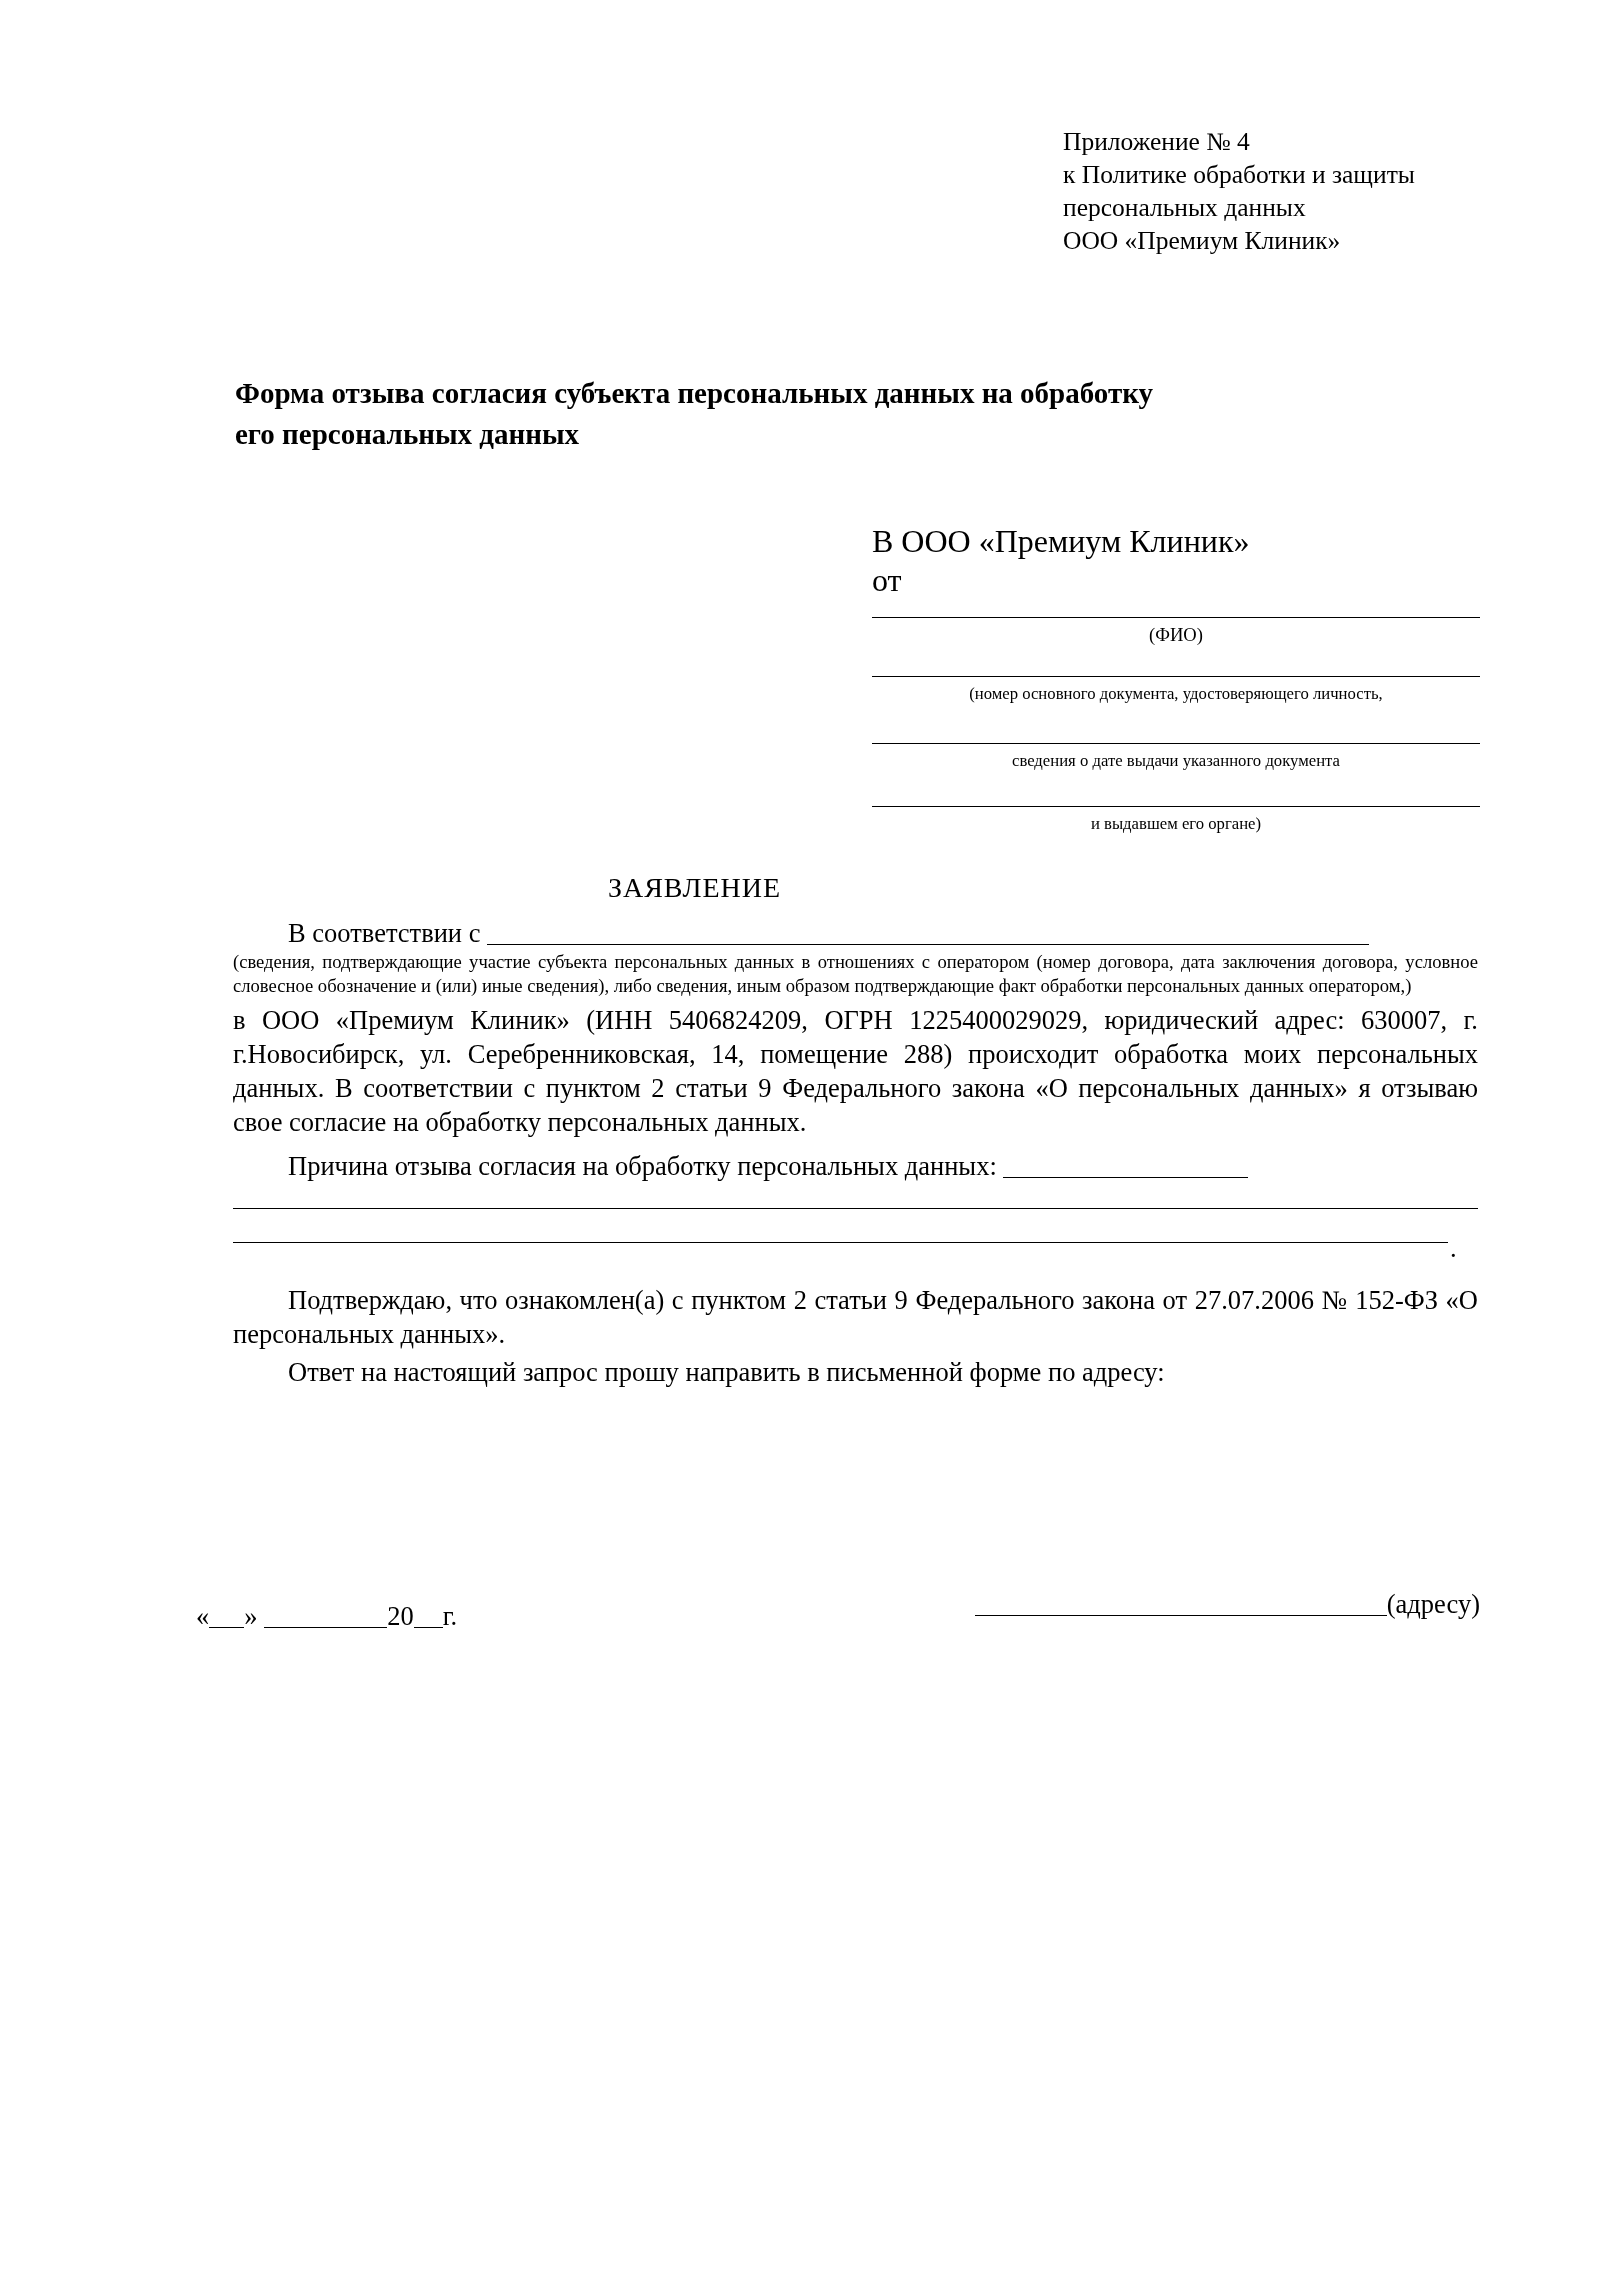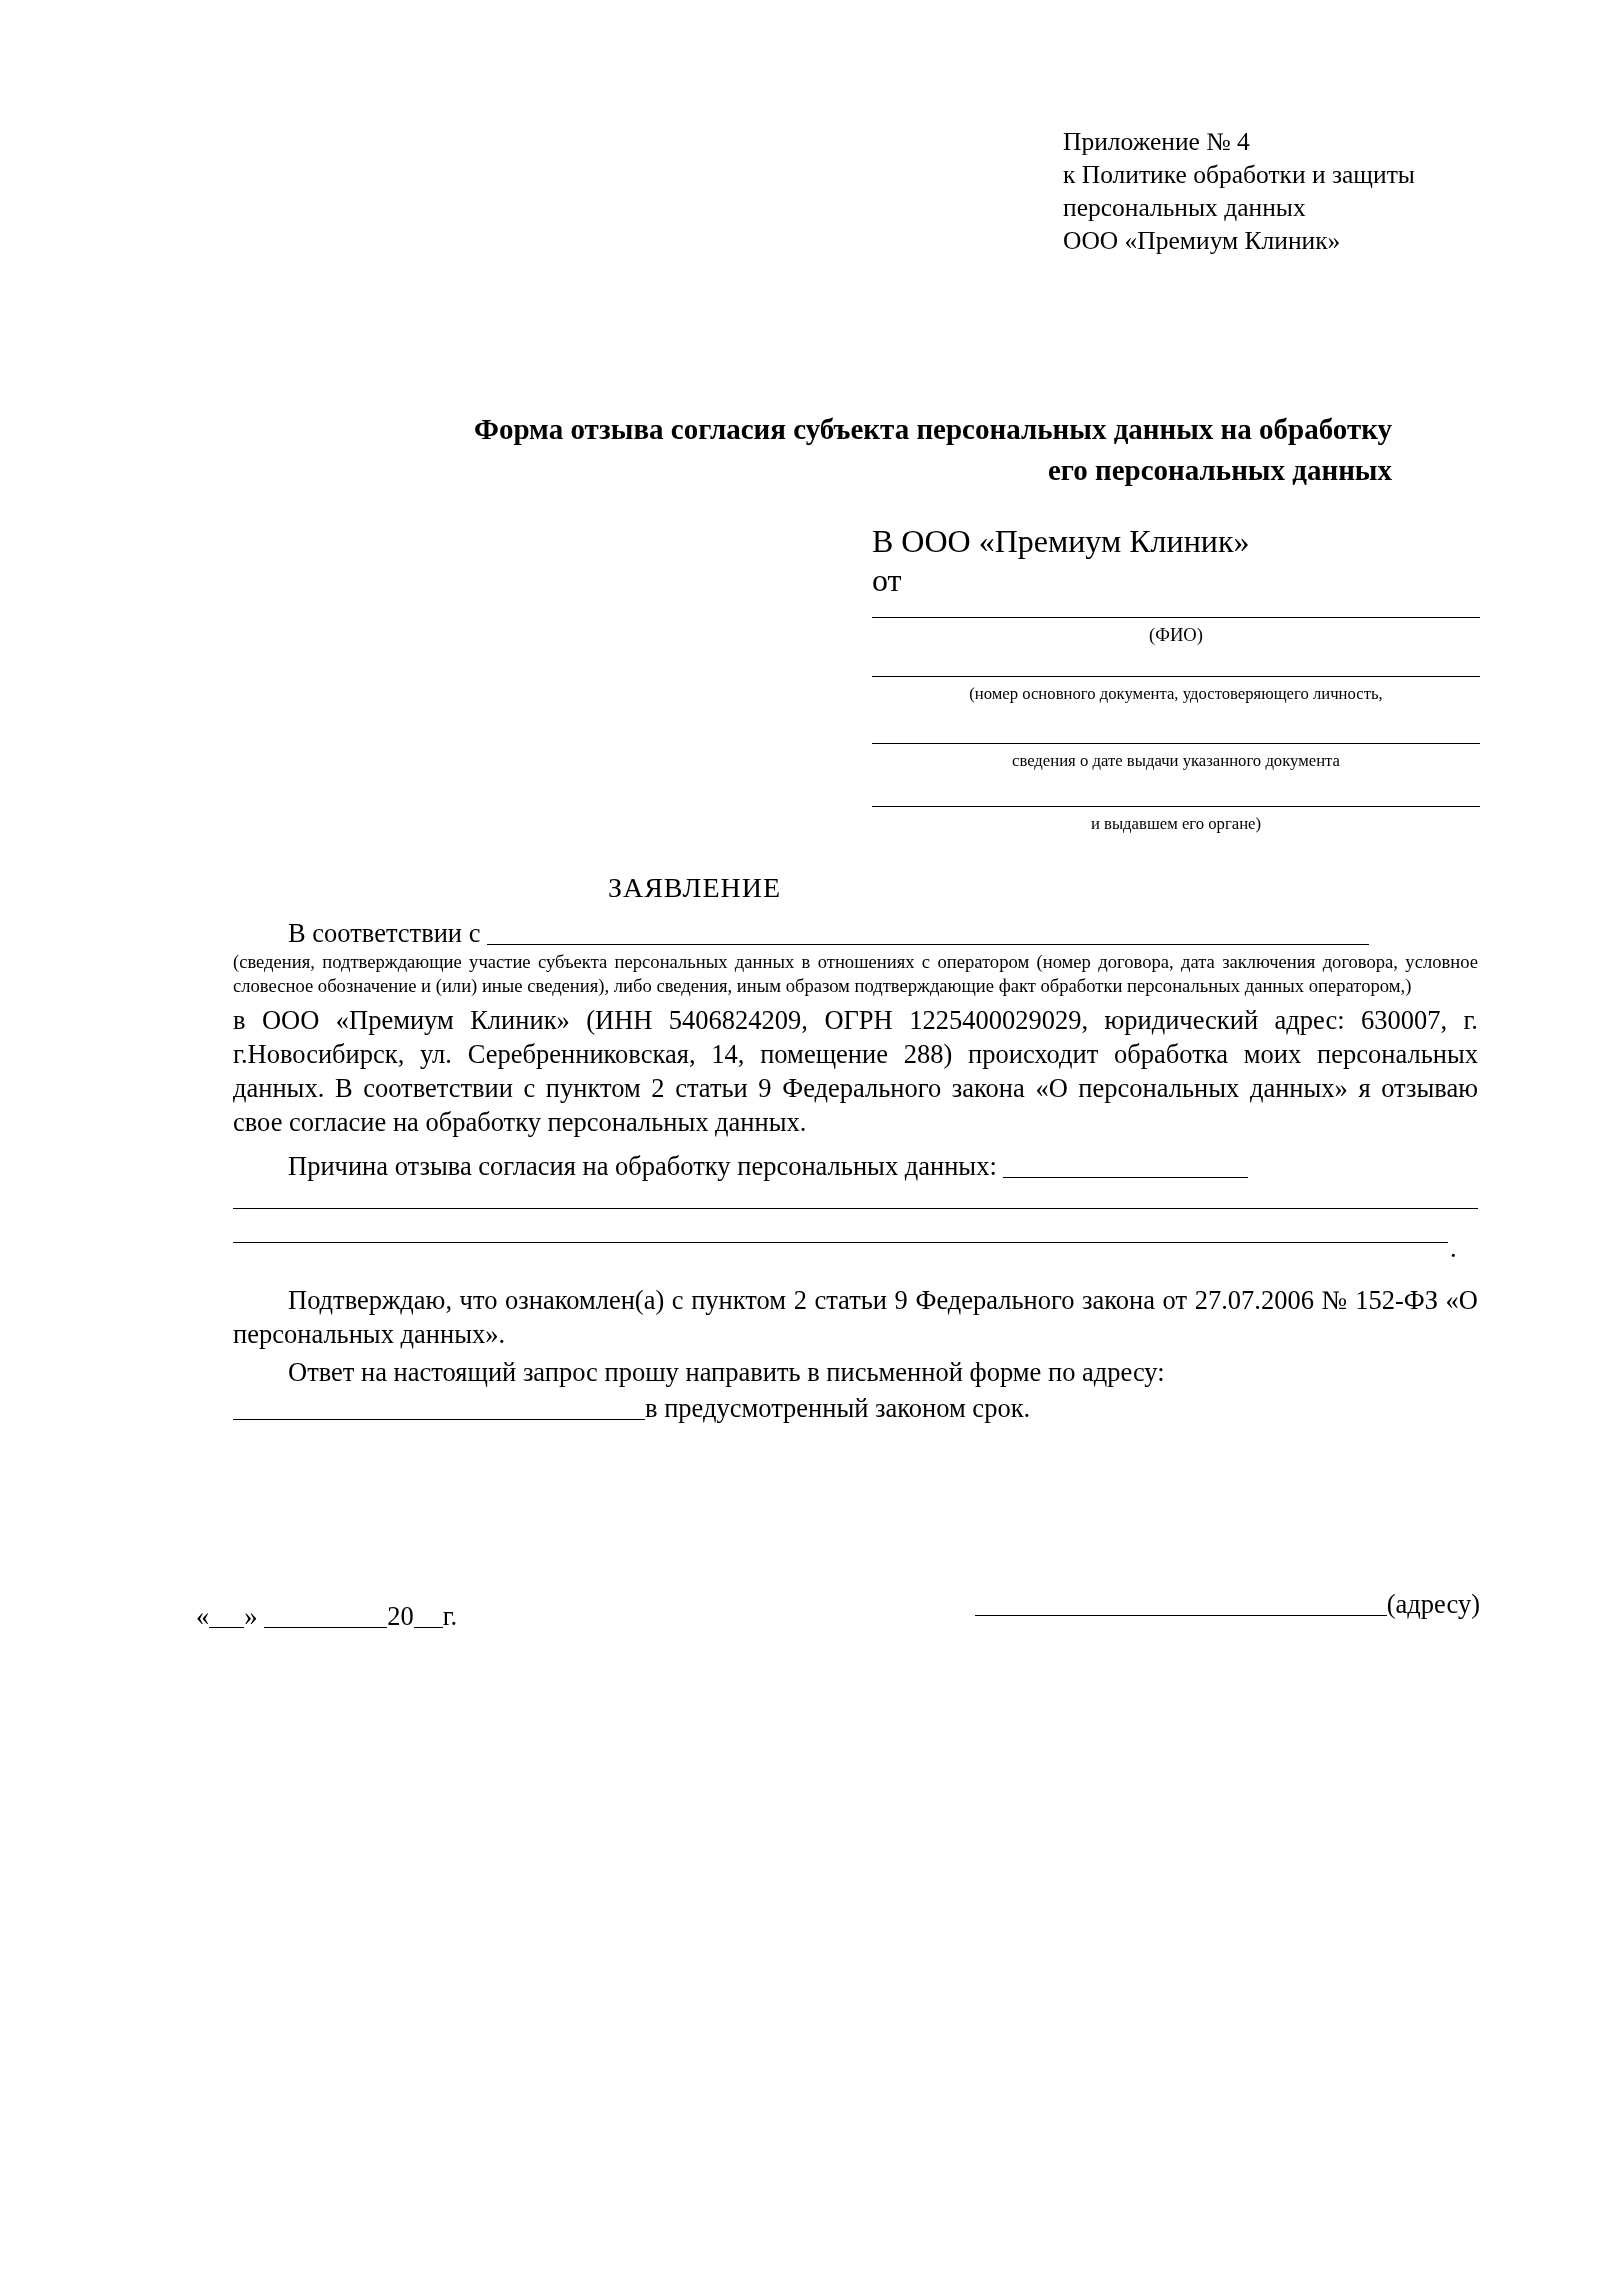--- a/index.html
+++ b/index.html
@@ -31,23 +31,23 @@
     width: 510px;
     font-size: 25.5px;
     line-height: 33px;
   }
   .header-block div { white-space: nowrap; }
 
   
   .doc-title {
     position: absolute;
     left: 235px;
-    top: 409px;
+    top: 373px;
     width: 1157px;
-    text-align: right;
+    text-align: left;
     font-weight: bold;
     font-size: 29px;
     line-height: 41px;
   }
 
   
   .addressee {
     position: absolute;
     left: 872px;
     top: 524px;
@@ -218,23 +218,20 @@
     </p>
 
     <div class="full-rule"></div>
     <div class="full-rule" style="width:1215px; margin-top:33px;"></div>
     <span style="position:relative; left:1217px; top:-11.8px; font-size:26.5px;">.</span>
 
     <p class="indent" style="margin-top:5.9px;">Подтверждаю, что ознакомлен(а) с пунктом 2 статьи 9 Федерального закона от 27.07.2006 № 152-ФЗ «О персональных данных».</p>
 
     <p class="indent" style="margin-top:3.9px;">Ответ на настоящий запрос прошу направить в письменной форме по адресу:</p>
 
-    <p style="margin-top:2px;">
-      <span class="inline-rule" style="width:412px;"></span><span>в предусмотренный законом срок.</span>
-    </p>
   </div>
 
   <div class="sign-row">
     <div class="sign-left">
       <span>«</span><span class="u-tiny"></span><span>»</span>
       <span class="u-mid"></span><span>20</span><span class="u-tiny" style="width:29px;"></span><span>г.</span>
     </div>
     <div class="sign-right">
       <span class="sign-rule"></span><span>(адресу)</span>
     </div>

